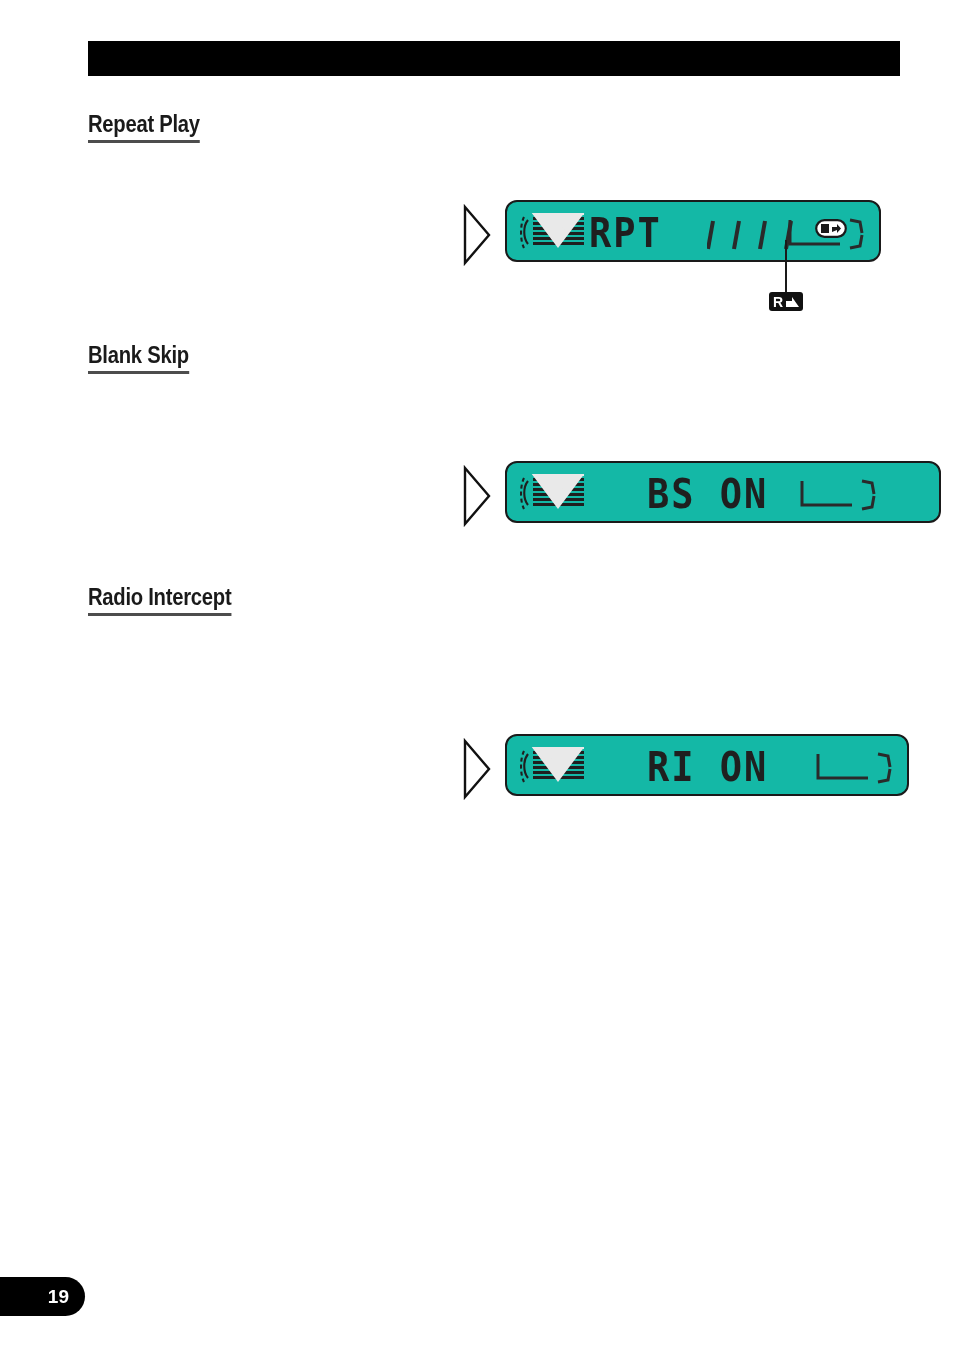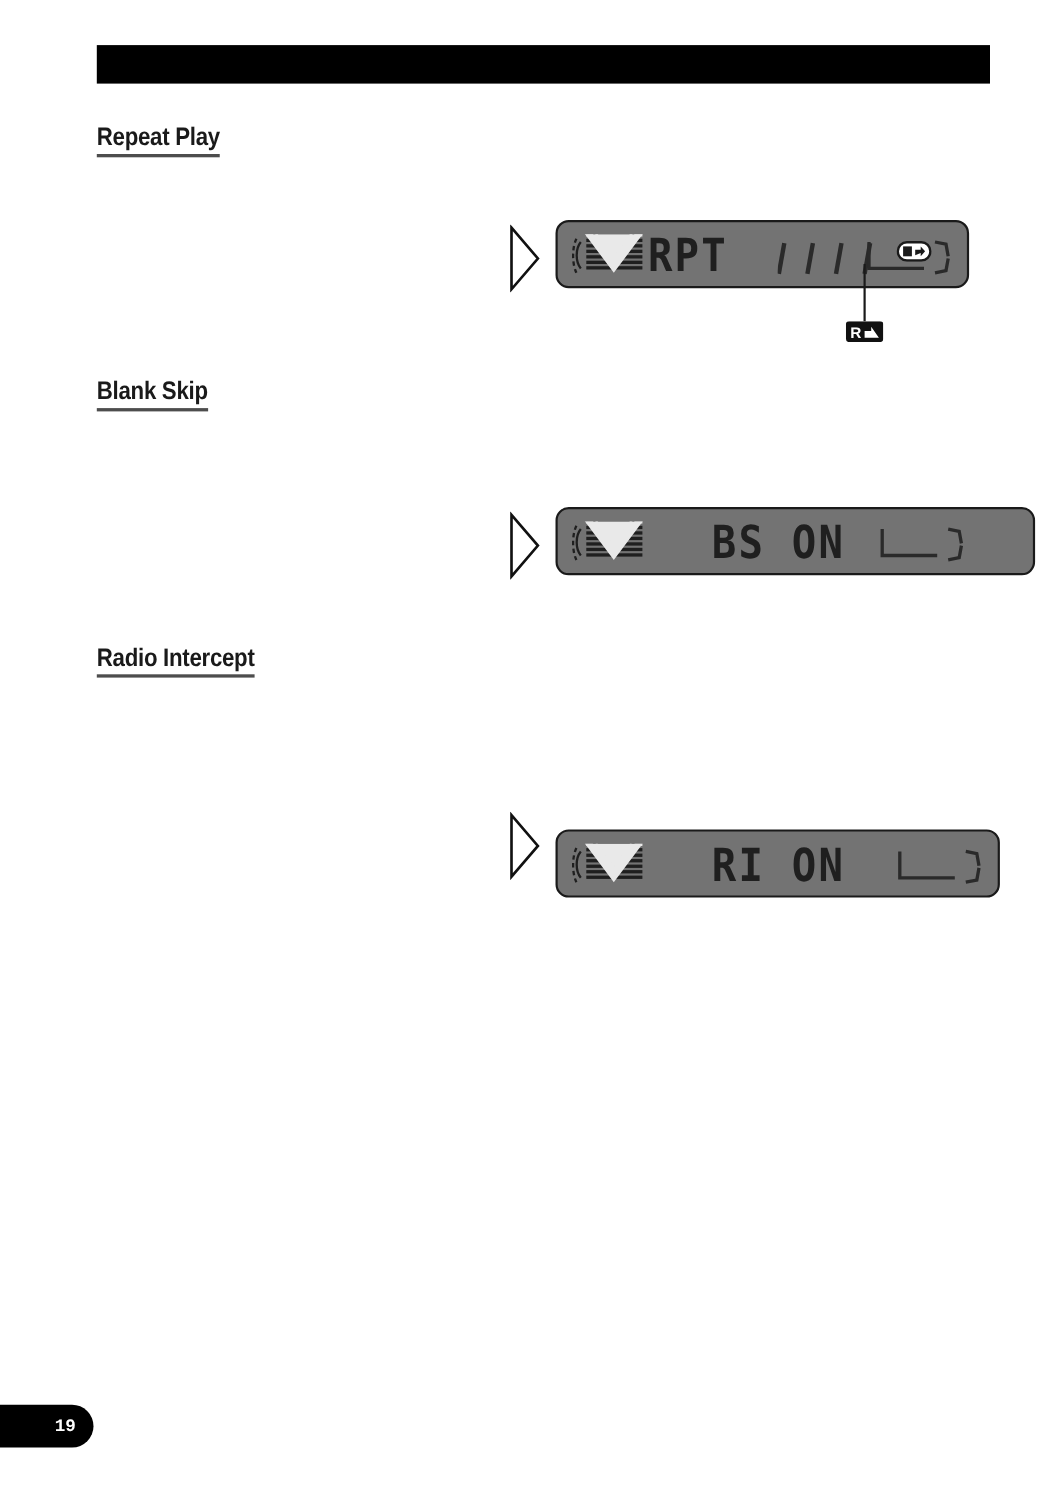--- a/index.html
+++ b/index.html
@@ -67,30 +67,30 @@
     height: 62px;
   }
   .arrow-marker svg { display: block; }
 
   
   .lcd-panel {
     position: absolute;
     left: 43px;
     top: 0;
     height: 62px;
-    background: #737373;
+    background: #14b8a6;
     border: 2px solid #1a1a1a;
     border-radius: 12px;
     box-sizing: border-box;
     display: flex;
     align-items: center;
   }
   #figure-repeat .lcd-panel { width: 376px; }
   #figure-blank  .lcd-panel { width: 436px; }
-  #figure-radio  .lcd-panel { width: 404px; margin-top: 20px; }
+  #figure-radio  .lcd-panel { width: 404px; }
 
   
   .lcd-eq-icon {
     position: absolute;
     left: 13px;
     top: 11px;
     width: 66px;
     height: 38px;
   }
   .lcd-eq-icon svg { display: block; }
@@ -172,23 +172,23 @@
     height: 39px;
     background: #000000;
     border-radius: 0 22px 22px 0;
     display: flex;
     align-items: center;
     justify-content: flex-end;
     padding-right: 16px;
     box-sizing: border-box;
   }
   .page-pill .page-number {
-    font-family: Liberation Mono, monospace;
+    font-family: Liberation Sans, sans-serif;
     font-weight: bold;
-    font-size: 16px;
+    font-size: 19px;
     color: #ffffff;
     line-height: 1;
   }
 </style>
 </head>
 <body>
 
 <div class="header-bar"></div>
 
 <div class="section-heading" id="heading-repeat">

